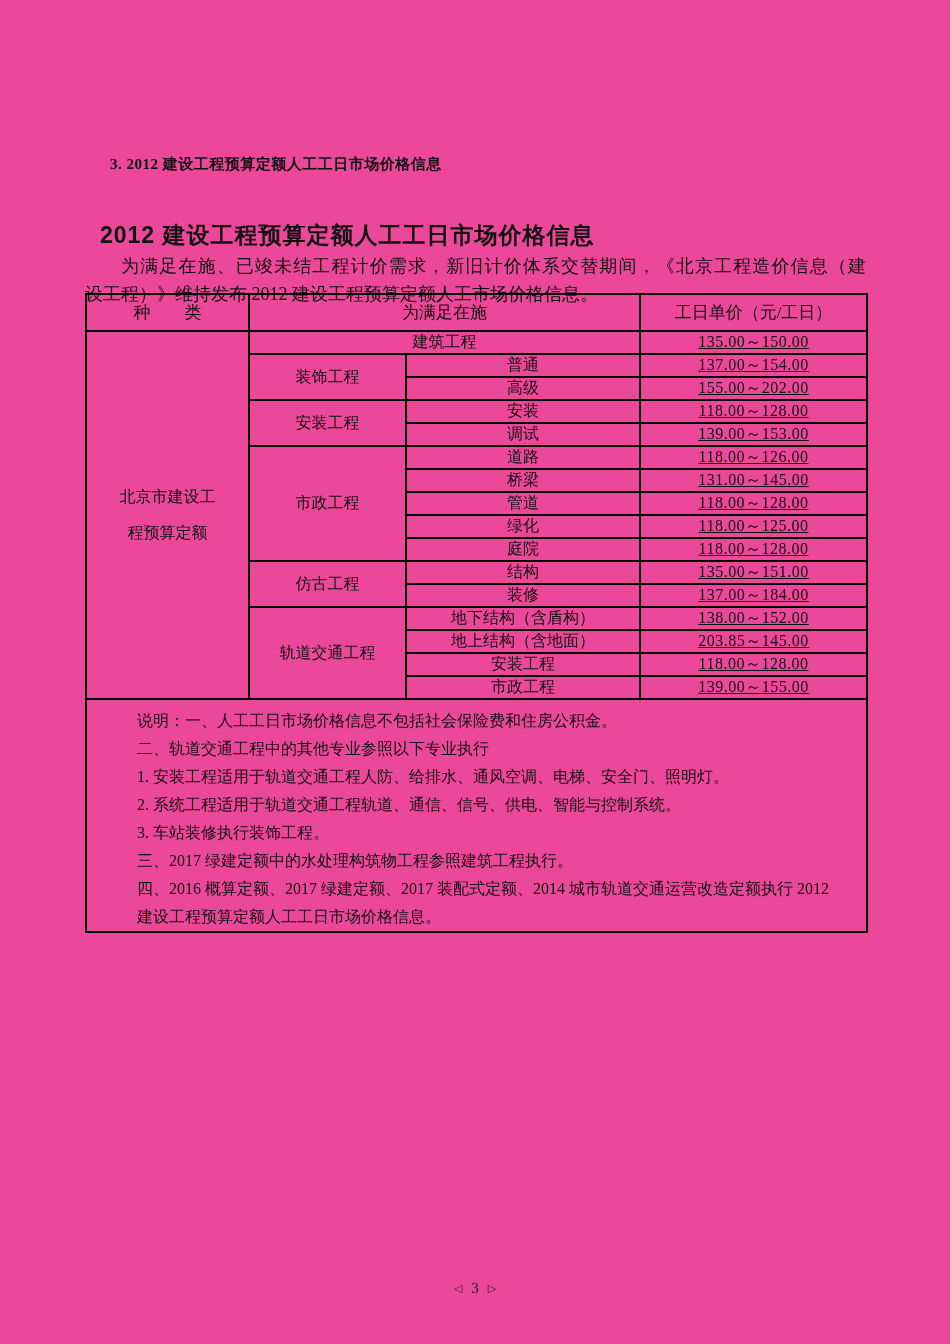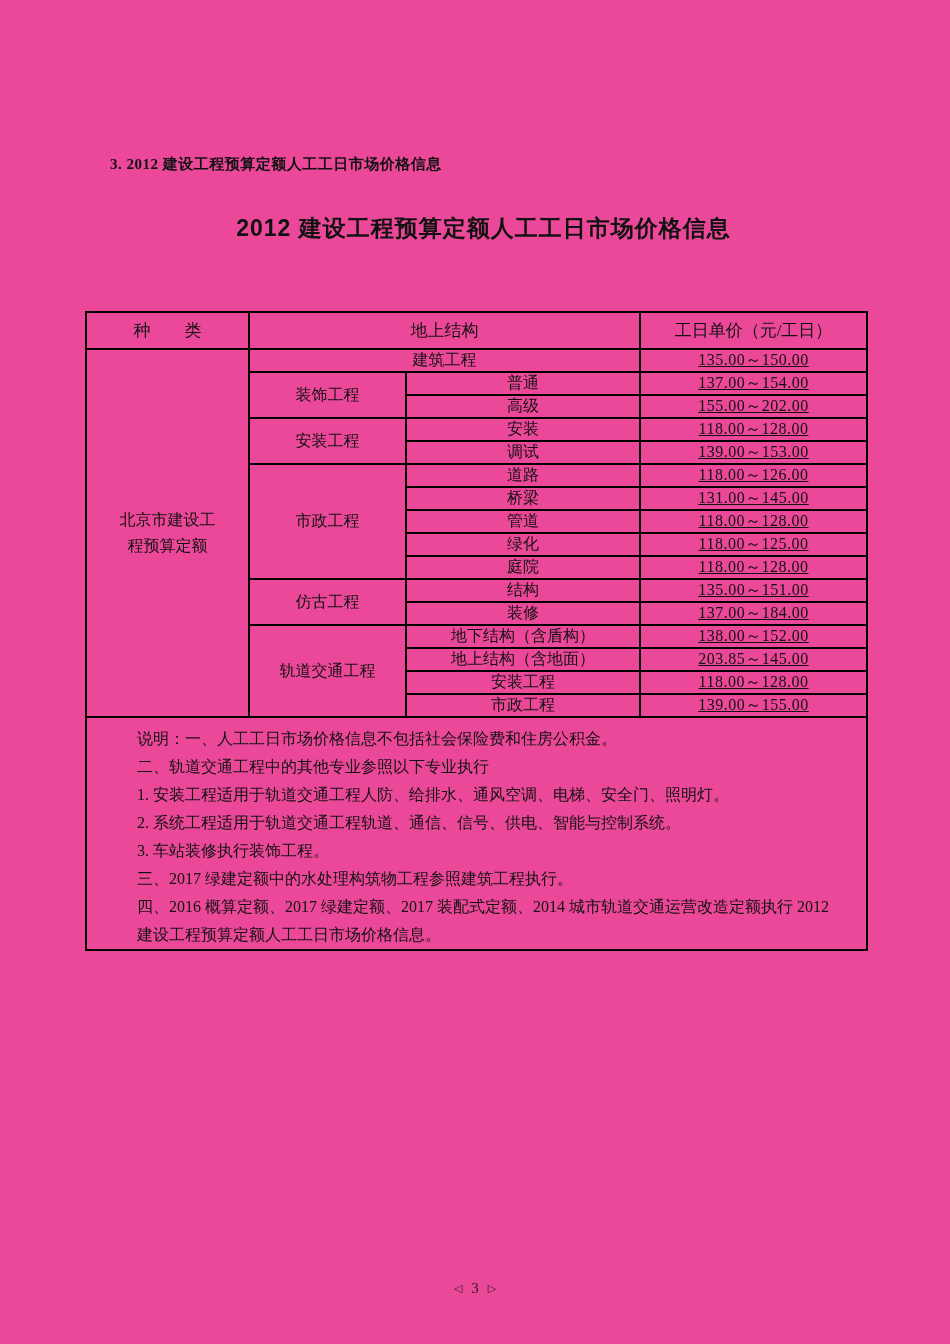--- a/index.html
+++ b/index.html
@@ -21,22 +21,21 @@
     font-size: 15px;
     font-weight: bold;
     letter-spacing: 0.5px;
     white-space: nowrap;
   }
   .doc-title {
     position: absolute;
     top: 205px;
     left: 85px;
     width: 781px;
-    margin: 8px;
-    text-align: center;
+    margin: 15px;
     font-size: 23px;
     font-weight: bold;
     font-family: "Liberation Sans", "DejaVu Sans", sans-serif;
     letter-spacing: 1px;
     white-space: nowrap;
   }
   .intro {
     position: absolute;
     top: 252px;
     left: 85px;
@@ -44,41 +43,41 @@
     font-size: 18px;
     line-height: 28px;
   }
   .intro-line-1 {
     text-indent: 36px;
     text-align: justify;
     text-align-last: justify;
   }
   .price-table {
     position: absolute;
-    top: 311px;
+    top: 293px;
     left: 85px;
     width: 781px;
     border-collapse: collapse;
     table-layout: fixed;
     font-size: 16px;
   }
   .price-table col.c1 { width: 163px; }
   .price-table col.c2 { width: 157px; }
   .price-table col.c3 { width: 234px; }
   .price-table col.c4 { width: 227px; }
   .price-table th, .price-table td {
     border: 2px solid #000000;
     text-align: center;
     vertical-align: middle;
     padding: 0 4px;
     font-weight: normal;
   }
   .price-table th { height: 37px; font-size: 17px; }
   .price-table td { height: 20px; }
-  .price-table .cat-cell { line-height: 26px; padding: 0 29px; }
+  .price-table .cat-cell { line-height: 36px; padding: 0 29px; }
   .price-table .price-cell {
     font-family: "Liberation Serif", "DejaVu Serif", serif;
     letter-spacing: 0.5px;
     text-decoration: underline;
   }
   .notes-cell {
     height: 234px;
     text-align: left !important;
     vertical-align: top !important;
     padding: 7px 16px 0 50px !important;
@@ -99,32 +98,36 @@
 </style>
 </head>
 <body>
 
 <div class="page">
 
   <div class="section-heading">3. 2012 建设工程预算定额人工工日市场价格信息</div>
 
   <h1 class="doc-title">2012 建设工程预算定额人工工日市场价格信息</h1>
 
+  <div class="intro">
+    <div class="intro-line-1">为满足在施、已竣未结工程计价需求，新旧计价体系交替期间，《北京工程造价信息（建</div>
+    <div class="intro-line-2">设工程）》维持发布 2012 建设工程预算定额人工市场价格信息。</div>
+  </div>
 
   <table class="price-table">
     <colgroup>
         <col class="c1">
         <col class="c2">
         <col class="c3">
         <col class="c4">
       </colgroup>
     <thead>
       <tr>
         <th>种　　类</th>
-        <th colspan="2">地上结构</th>
+        <th colspan="2">为满足在施</th>
         <th>工日单价（元/工日）</th>
       </tr>
     </thead>
     <tbody>
       <tr>
         <td class="cat-cell" rowspan="16">北京市建设工程预算定额</td>
         <td colspan="2">建筑工程</td>
         <td class="price-cell">135.00～150.00</td>
       </tr>
       <tr>

